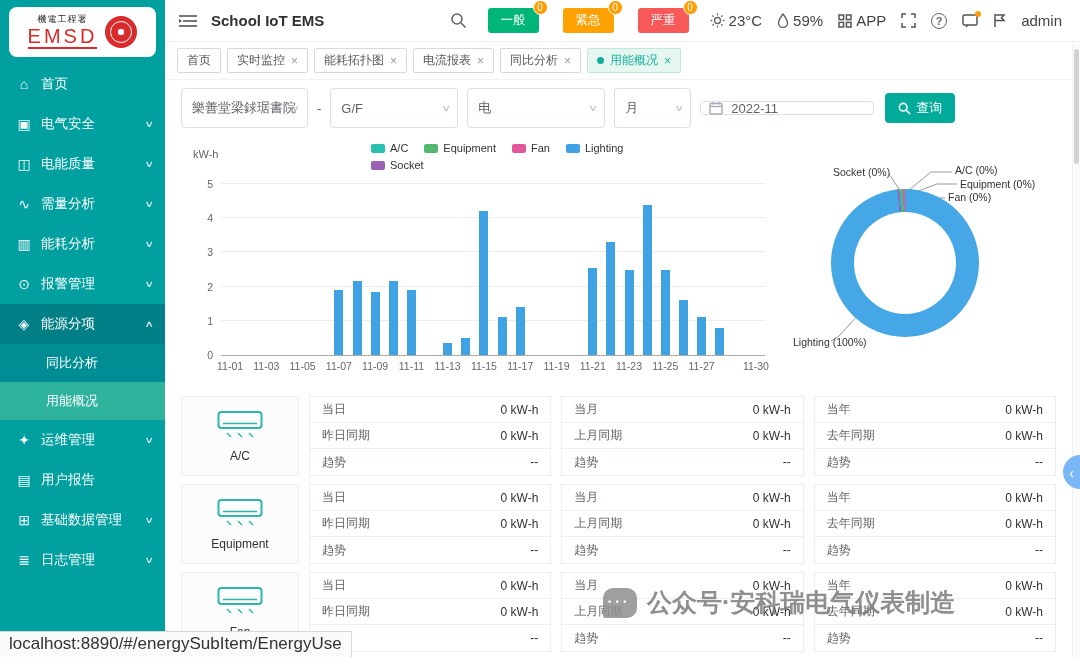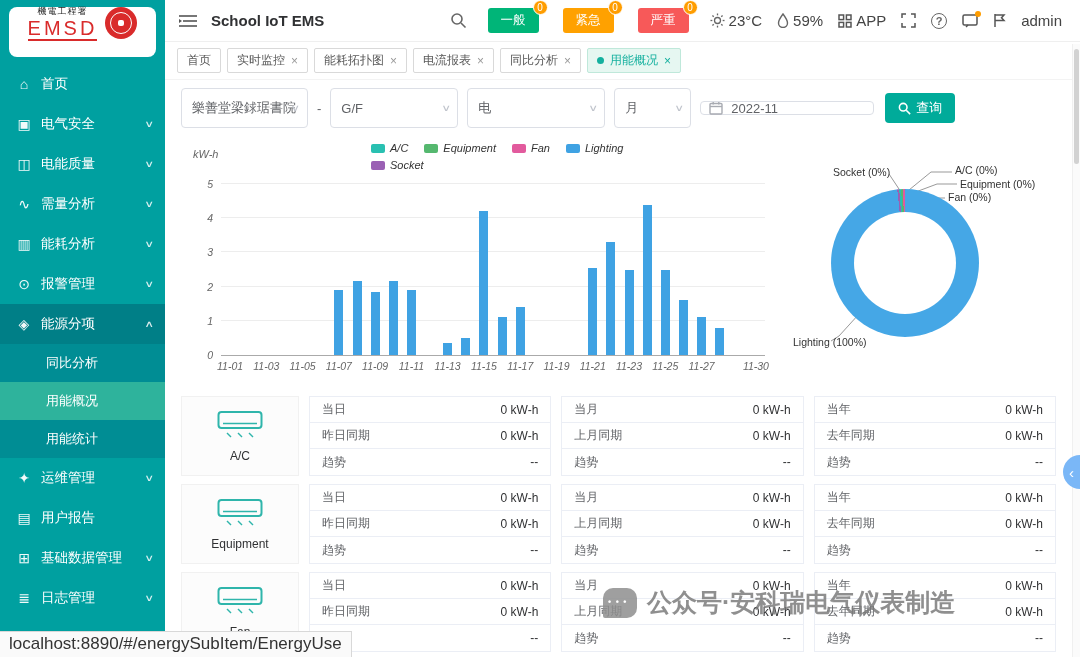--- a/index.html
+++ b/index.html
@@ -1,20 +1,20 @@
 <!DOCTYPE html>
 <html><head>
 <meta charset="utf-8">
 <style>
   * { margin:0; padding:0; box-sizing:border-box; }
   html,body { width:1080px; height:657px; overflow:hidden; font-family:"Liberation Sans", sans-serif; background:#fff; position:relative; }
 
   
   .sidebar { position:absolute; left:0; top:0; width:165px; height:100%; background:#00a0a0; z-index:10; }
-  .logo-box { margin:7px 9px; background:#fff; border-radius:8px; height:50px; display:flex; align-items:flex-start; justify-content:center; gap:8px; }
+  .logo-box { margin:7px 9px; background:#fff; border-radius:8px; height:50px; display:flex; align-items:center; justify-content:center; gap:8px; }
   .logo-left { text-align:center; line-height:1.1; }
   .logo-dept { font-size:9px; color:#222; letter-spacing:1px; }
   .logo-brand { font-size:20px; font-weight:400; color:#d92b2b; letter-spacing:3px; border-bottom:2px solid #d92b2b; display:inline-block; }
   .logo-seal { width:32px; height:32px; border-radius:50%; background:#d92b2b; position:relative; flex:none; }
   .logo-seal::after { content:""; position:absolute; inset:5px; border:1.5px solid #fff; border-radius:50%; }
   .logo-seal::before { content:""; position:absolute; left:13px; top:13px; width:6px; height:6px; background:#fff; border-radius:2px; }
   .menu { margin-top:4px; }
   .menu-item { display:flex; align-items:center; gap:9px; height:40px; padding:0 12px 0 16px; color:#fff; font-size:13.5px; cursor:pointer; }
   .menu-item .mi-icon { width:16px; text-align:center; font-size:14px; opacity:.95; flex:none; }
   .menu-item .mi-label { white-space:nowrap; }
@@ -49,21 +49,21 @@
   .select { position:relative; height:40px; border:1px solid #dcdfe6; border-radius:4px; display:flex; align-items:center; padding:0 24px 0 10px; font-size:13px; color:#606266; background:#fff; cursor:pointer; white-space:nowrap; overflow:hidden; }
   .select .caret { position:absolute; right:8px; color:#c0c4cc; font-size:9px; transform:scaleX(1.5); }
   .w-school{width:127px;} .w-floor{width:128px;} .w-energy{width:138px;} .w-period{width:77px;}
   .date-box { position:relative; height:14px; width:174px; border:1px solid #dcdfe6; border-radius:4px; display:flex; align-items:center; padding:0 10px 0 30px; font-size:13px; color:#606266; cursor:pointer; }
   .date-box .cal { position:absolute; left:8px; display:flex; color:#a8abb2; }
   .dash-sep { color:#606266; font-size:13px; }
   .query-btn { height:30px; background:#00ab9a; color:#fff; border:none; border-radius:4px; display:flex; align-items:center; gap:5px; padding:0 13px; font-size:13px; cursor:pointer; margin-left:2px; }
 
   
   .charts { position:relative; height:252px; margin:0 16px; }
-  .bar-chart { position:absolute; left:0; top:0; width:600px; height:100%;font-style:italic; }
+  .bar-chart { position:absolute; left:0; top:0; width:600px; height:100%; }
   .bar-ylabel { position:absolute; left:12px; top:12px; font-size:11px; color:#666; }
   .legend { position:absolute; left:190px; top:6px; display:flex; flex-direction:column; gap:5px; }
   .legend-row { display:flex; gap:16px; align-items:center; }
   .legend-item { display:flex; gap:5px; align-items:center; font-size:11px; color:#333; cursor:pointer; }
   .legend-marker { width:14px; height:9px; border-radius:2px; display:inline-block; }
   .plot { position:absolute; left:40px; right:16px; top:48px; bottom:32px; border-bottom:1px solid #aaa; }
   .gridline { position:absolute; left:0; right:0; height:1px; background:#ededed; }
   .bar { position:absolute; bottom:0; width:9px; }
   .ytick { position:absolute; left:-24px; width:16px; text-align:right; transform:translateY(50%); font-size:10.5px; color:#666; }
   .xtick { position:absolute; top:100%; margin-top:5px; transform:translateX(-50%); font-size:10.5px; color:#666; white-space:nowrap; }
@@ -144,23 +144,20 @@
       <div class="menu-item section">
         <span class="mi-icon">◈</span>
         <span class="mi-label">能源分项</span>
         <span class="mi-chev">∧</span>
       </div>
       <div class="menu-item subitem">
         <span class="mi-label">同比分析</span>
       </div>
       <div class="menu-item subitem active">
         <span class="mi-label">用能概况</span>
-      </div>
-      <div class="menu-item subitem">
-        <span class="mi-label">用能统计</span>
       </div>
       <div class="menu-item item">
         <span class="mi-icon">✦</span>
         <span class="mi-label">运维管理</span>
         <span class="mi-chev">∨</span>
       </div>
       <div class="menu-item item">
         <span class="mi-icon">▤</span>
         <span class="mi-label">用户报告</span>
       </div>

